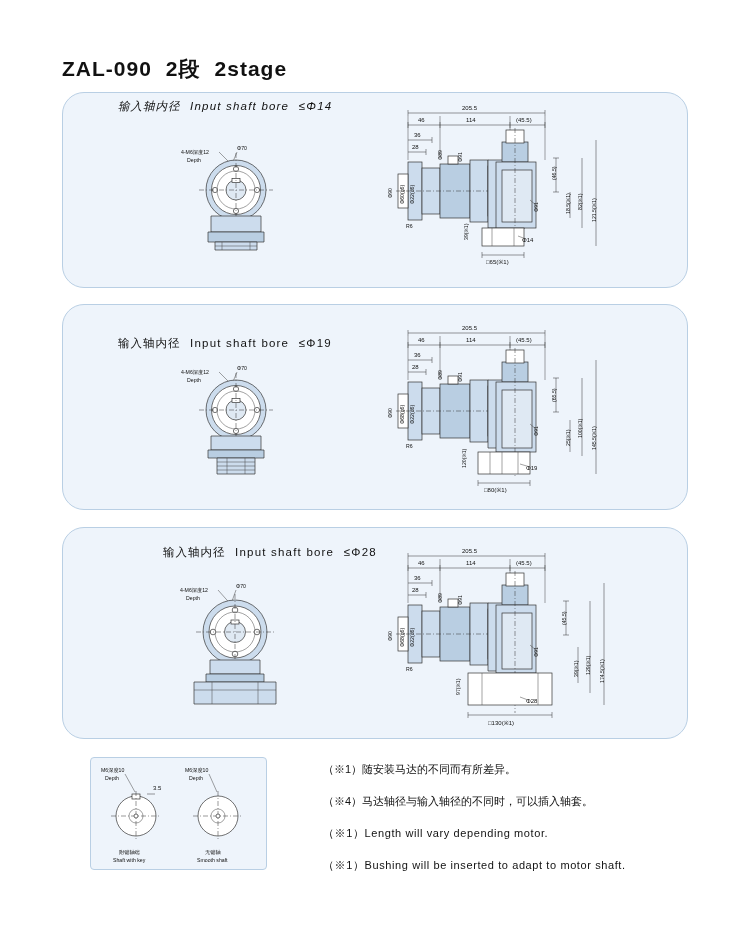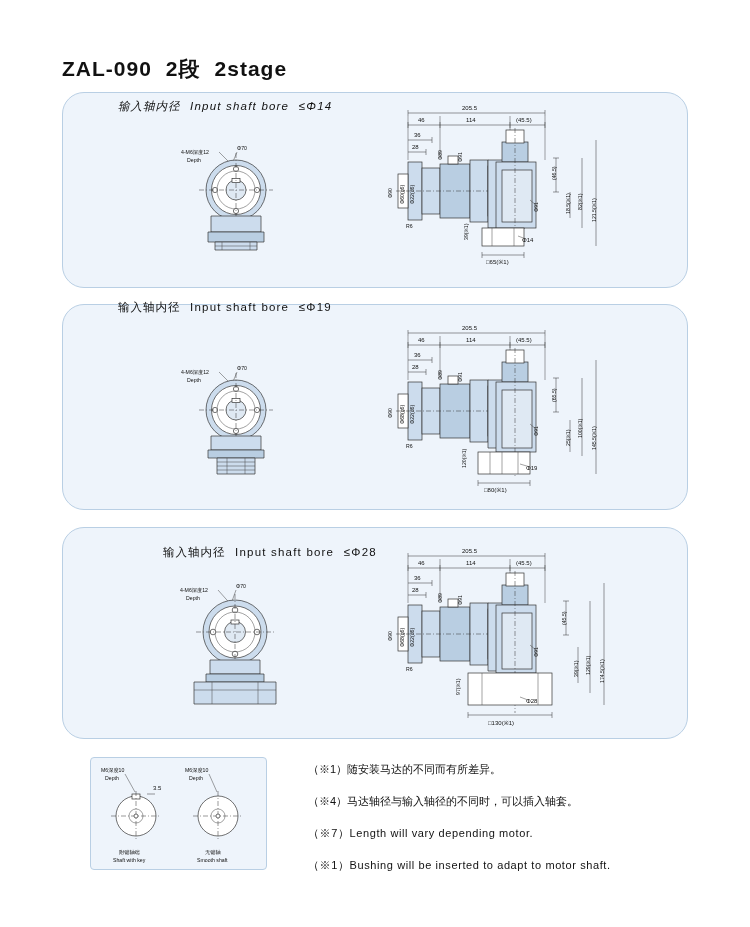--- a/index.html
+++ b/index.html
@@ -55,21 +55,21 @@
   .t{font-family:"Liberation Sans", sans-serif;font-size:5.2px;fill:#111;}
   .t6{font-family:"Liberation Sans", sans-serif;font-size:6px;fill:#111;}
   .tv{font-family:"Liberation Sans", sans-serif;font-size:5.2px;fill:#111;}
 
   
   .legend{
     position:absolute;left:90px;top:757px;width:177px;height:113px;
     background:#eef4fb;border:1px solid #b9cfe4;border-radius:4px;
     box-sizing:border-box;
   }
-  .notes{position:absolute;left:308px;top:762px;width:400px;}
+  .notes{position:absolute;left:323px;top:762px;width:400px;}
   .note{
     font-size:11px;color:#111;margin-bottom:17px;white-space:nowrap;
     font-family:"Liberation Sans", sans-serif;
   }
   .note.en{letter-spacing:0.6px;}
 </style>
 </head>
 <body>
 
 <div class="page">
@@ -199,21 +199,21 @@
       <text class="t" x="200" y="114" transform="rotate(-90 200,114)">18.5(※1)</text>
       <line class="dim" x1="212" y1="58" x2="212" y2="128"></line>
       <text class="t" x="212" y="110" transform="rotate(-90 212,110)">82(※1)</text>
       <line class="dim" x1="226" y1="40" x2="226" y2="146"></line>
       <text class="t" x="226" y="122" transform="rotate(-90 226,122)">121.5(※1)</text>
     </svg>
   </div>
 
   <div class="panel p2"></div>
 
-  <div class="bore-label" style="left:118px;top:300px;">
+  <div class="bore-label" style="left:118px;top:336px;">
     <span class="cn">输入轴内径</span>
     &nbsp;&nbsp;<span class="en">Input shaft bore</span>
     &nbsp;&nbsp;<span class="en">≤Φ19</span>
   </div>
 
   <div class="dwg" style="left:175px;top:348px;">
     <svg width="150" height="145" viewBox="0 0 150 145">
       <text class="t" x="6" y="26">4-M6深度12</text>
       <text class="t" x="12" y="34">Depth</text>
       <line class="thin" x1="44" y1="24" x2="60" y2="40"></line>
@@ -469,17 +469,17 @@
       <line class="dash" x1="127" y1="33" x2="127" y2="83"></line>
       <circle class="fillw" cx="127" cy="58" r="2"></circle>
       <text class="t" x="114" y="96">无键轴</text>
       <text class="t" x="106" y="104">Smooth shaft</text>
     </svg>
   </div>
 
   <div class="notes">
     <div class="note">（※1）随安装马达的不同而有所差异。</div>
     <div class="note">（※4）马达轴径与输入轴径的不同时，可以插入轴套。</div>
-    <div class="note en">（※7）Length will vary depending motor.</div>
+    <div class="note en">（※1）Length will vary depending motor.</div>
     <div class="note en">（※1）Bushing will be inserted to adapt to motor shaft.</div>
   </div>
 
 </div>
 
 </body></html>

